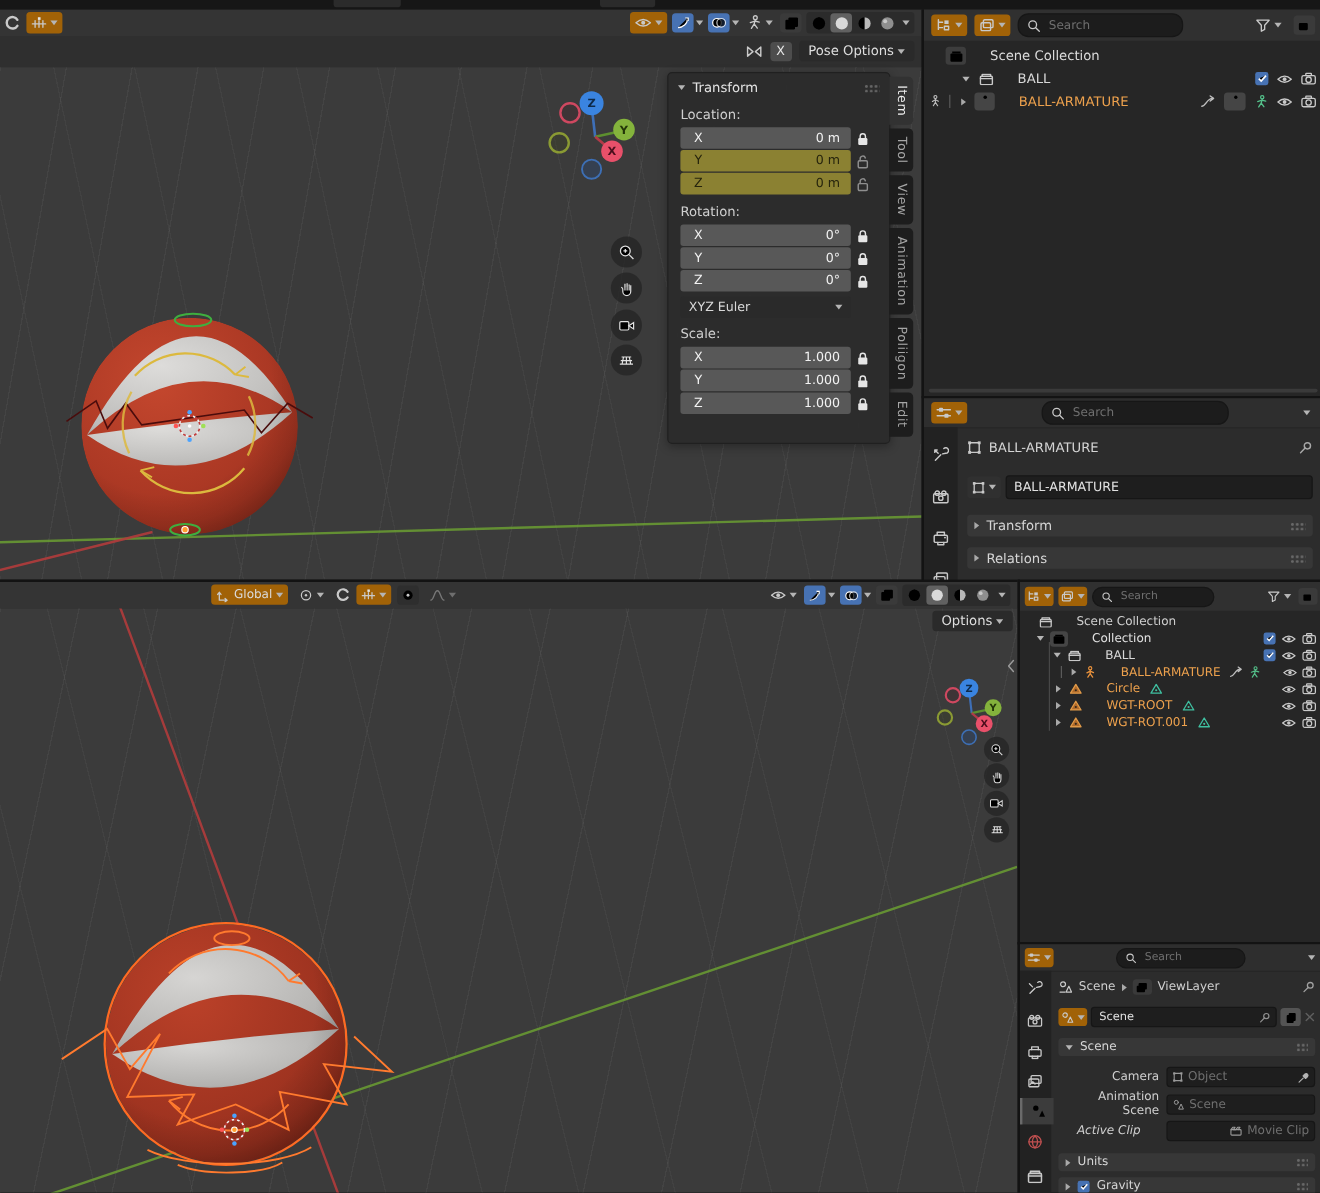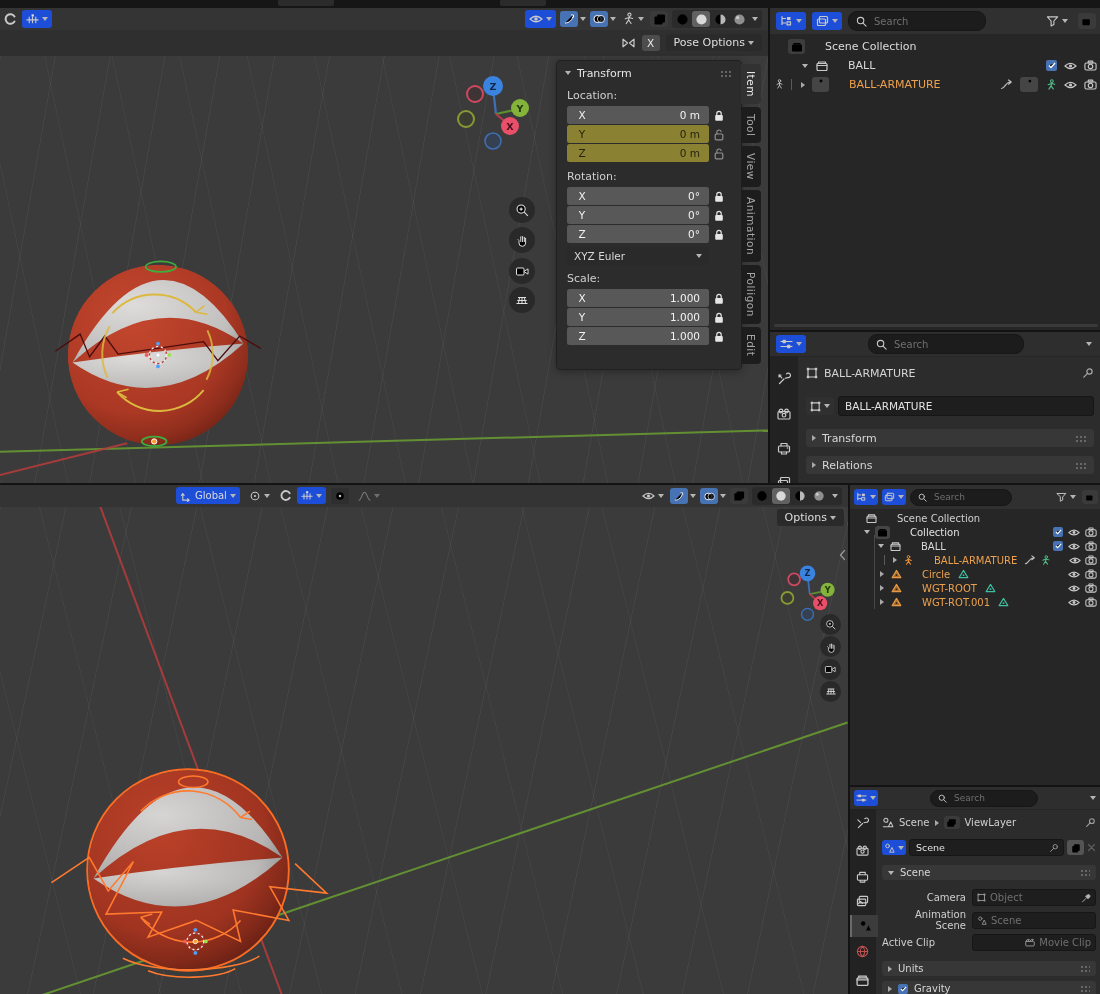--- a/index.html
+++ b/index.html
@@ -7,21 +7,21 @@
        font-family:"DejaVu Sans","Liberation Sans",sans-serif;font-size:11px;color:#c9c9c9;
        -webkit-font-smoothing:antialiased;}
   .abs{position:absolute;}
   .row{display:flex;align-items:center;}
   .ic{display:inline-flex;align-items:center;justify-content:center;color:#c9c9c9;flex:0 0 auto;}
   .ic svg{stroke:currentColor;fill:none;stroke-width:1.2;stroke-linecap:round;stroke-linejoin:round;}
   .chev-d{width:0;height:0;border-left:3.5px solid transparent;border-right:3.5px solid transparent;border-top:4px solid #b5b5b5;}
   .chev-r{width:0;height:0;border-top:3.5px solid transparent;border-bottom:3.5px solid transparent;border-left:4px solid #a9a9a9;}
   .grip{width:13px;height:7px;background-image:radial-gradient(circle,#7d7d7d 1px,transparent 1.3px);background-size:4px 4px;opacity:.7;}
   .hdr{background:#343434;border-bottom:1px solid #262626;}
-  .hbtn{height:18px;display:flex;align-items:center;gap:3px;padding:0 4px;background:#1d4ed8;border-radius:3px;}
+  .hbtn{height:18px;display:flex;align-items:center;gap:3px;padding:0 4px;background:#a16207;border-radius:3px;}
   .tile{width:18px;height:16px;display:flex;align-items:center;justify-content:center;border-radius:3px;}
   .act{background:#4772b3;color:#fff;}
   .searchbox{display:flex;align-items:center;gap:5px;background:#1c1c1c;border:1px solid #161616;border-radius:9px;height:18px;padding:0 7px;}
   .searchbox input{background:transparent;border:none;outline:none;color:#bdbdbd;font-family:inherit;font-size:10px;width:100%;}
   .searchbox input::placeholder{color:#6f6f6f;}
   .canvas{background-color:#3b3b3b;overflow:hidden;
     background-image:repeating-linear-gradient(100deg,rgba(225,225,225,0.05) 0 1px,transparent 1px 54px),
                      repeating-linear-gradient(78deg,rgba(225,225,225,0.04) 0 1px,transparent 1px 66px);}
   .axis{position:absolute;height:1.5px;transform-origin:left center;}
   .npanel{background:rgba(44,44,44,0.96);border:1px solid #202020;border-radius:4px;box-shadow:0 2px 8px rgba(0,0,0,.3);}
@@ -1254,21 +1254,21 @@
           <span class="ic" style="color:#9a9a9a;">
               <svg width="10" height="9" viewBox="0 0 14 13">
                 <circle cx="4.5" cy="3.8" r="2.4"></circle>
                 <path d="M7.5,11.5 L10.2,5.8 L12.8,11.5 Z"></path>
               </svg>
             </span>
           <span>Scene</span>
         </div>
       </div>
       <div class="row" style="margin-top:3px;gap:6px;">
-        <span style="flex:0 0 84px;text-align:left;color:#cfcfcf;">Active Clip</span>
+        <span style="flex:0 0 84px;text-align:center;color:#cfcfcf;font-style:italic;">Active Clip</span>
         <div class="fld" style="flex:1;justify-content:flex-end;">
           <span class="ic" style="color:#9a9a9a;">
               <svg width="10" height="9" viewBox="0 0 13 11">
                 <rect x="1" y="4" width="11" height="6" rx="1"></rect>
                 <path d="M1,4 l2,-2.5 h2.5 l-2,2.5 h2.8 l2,-2.5 h2.5 l-2,2.5"></path>
               </svg>
             </span>
           <span>Movie Clip</span>
         </div>
       </div>

